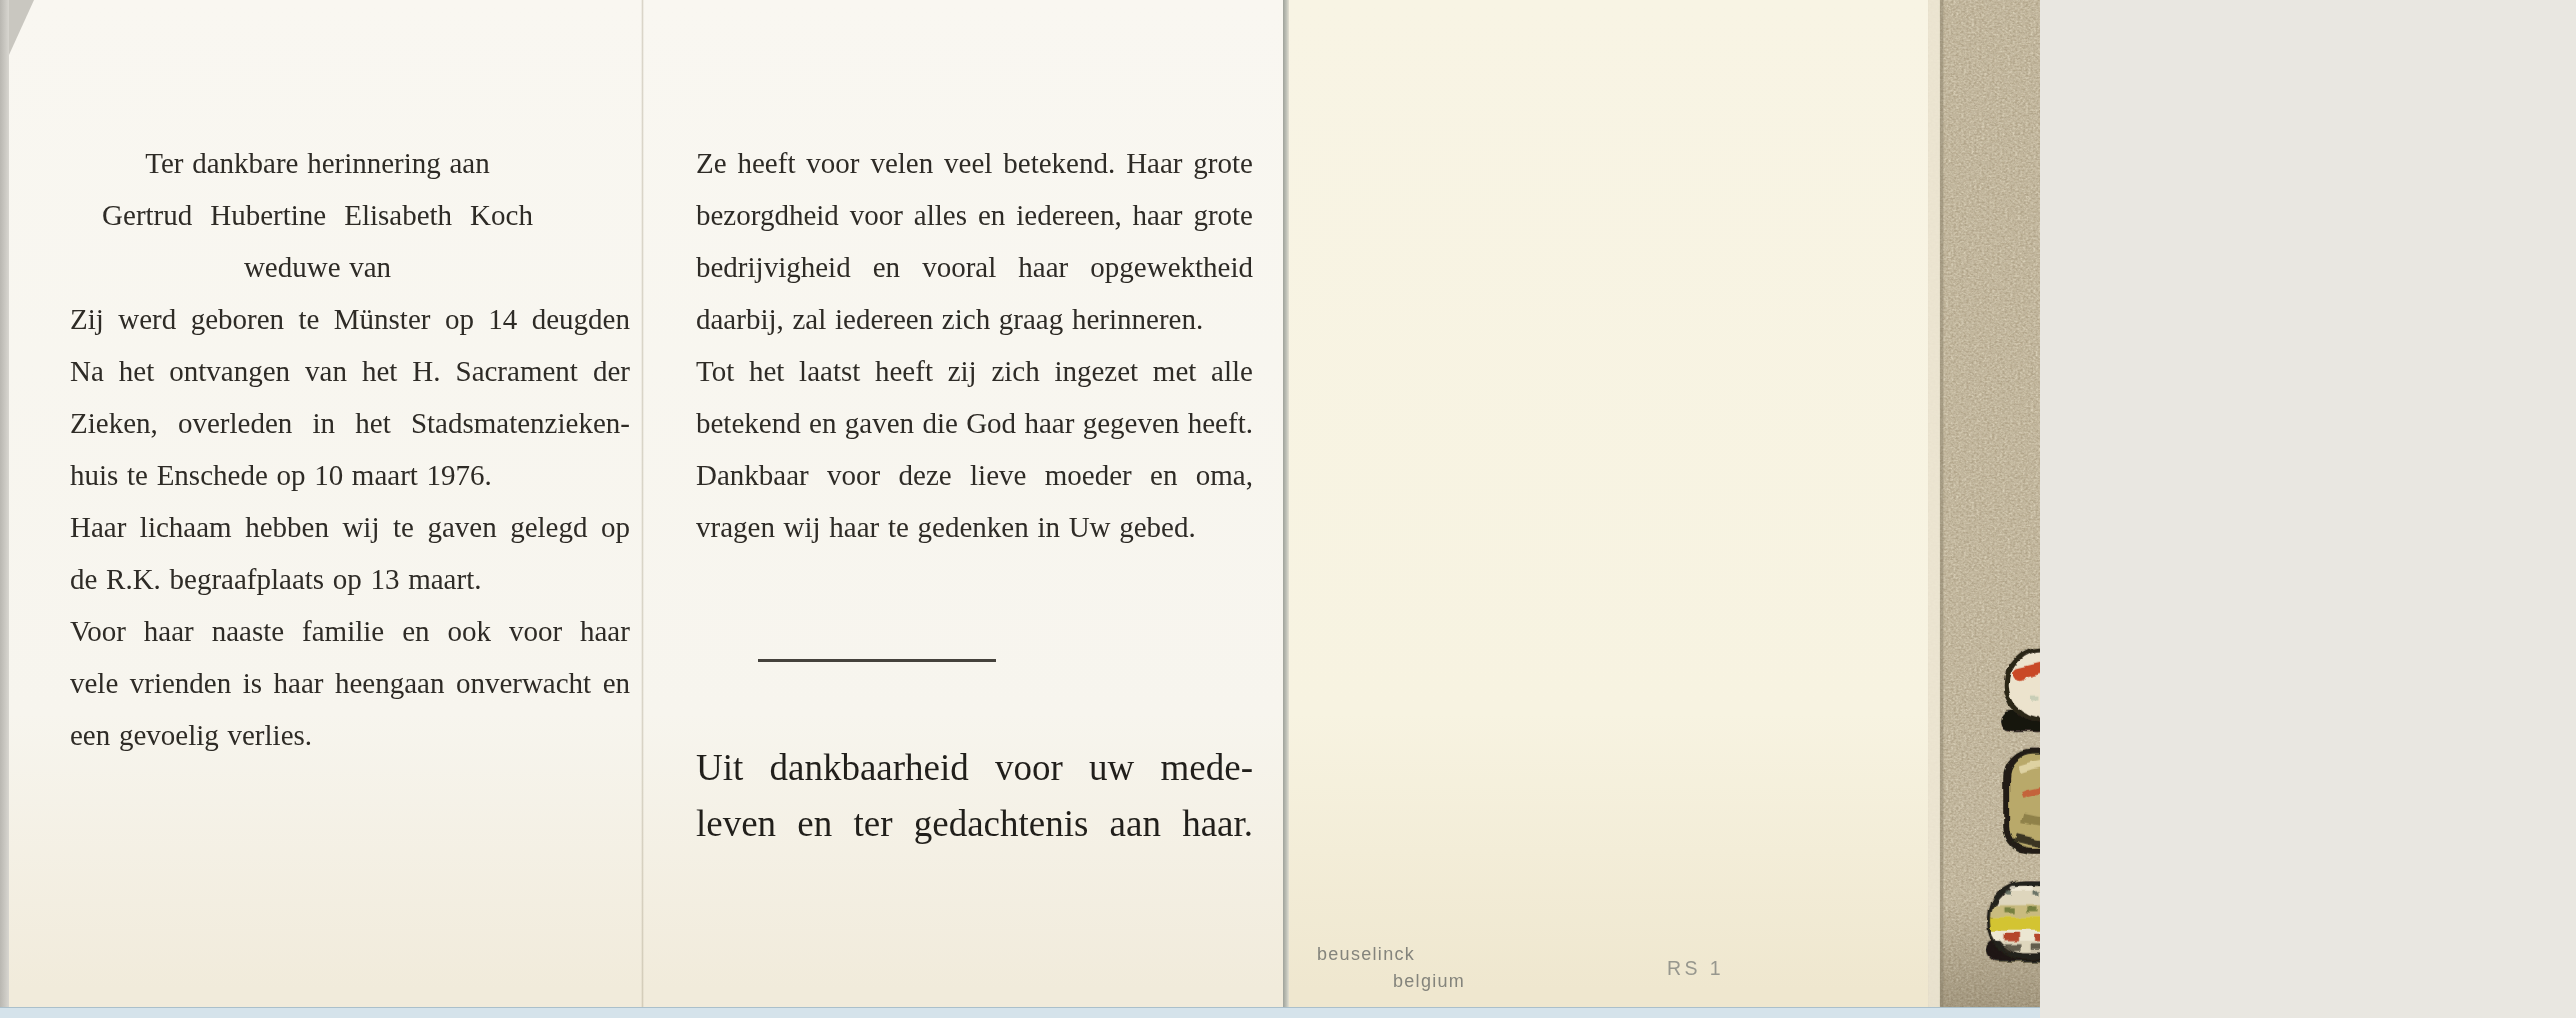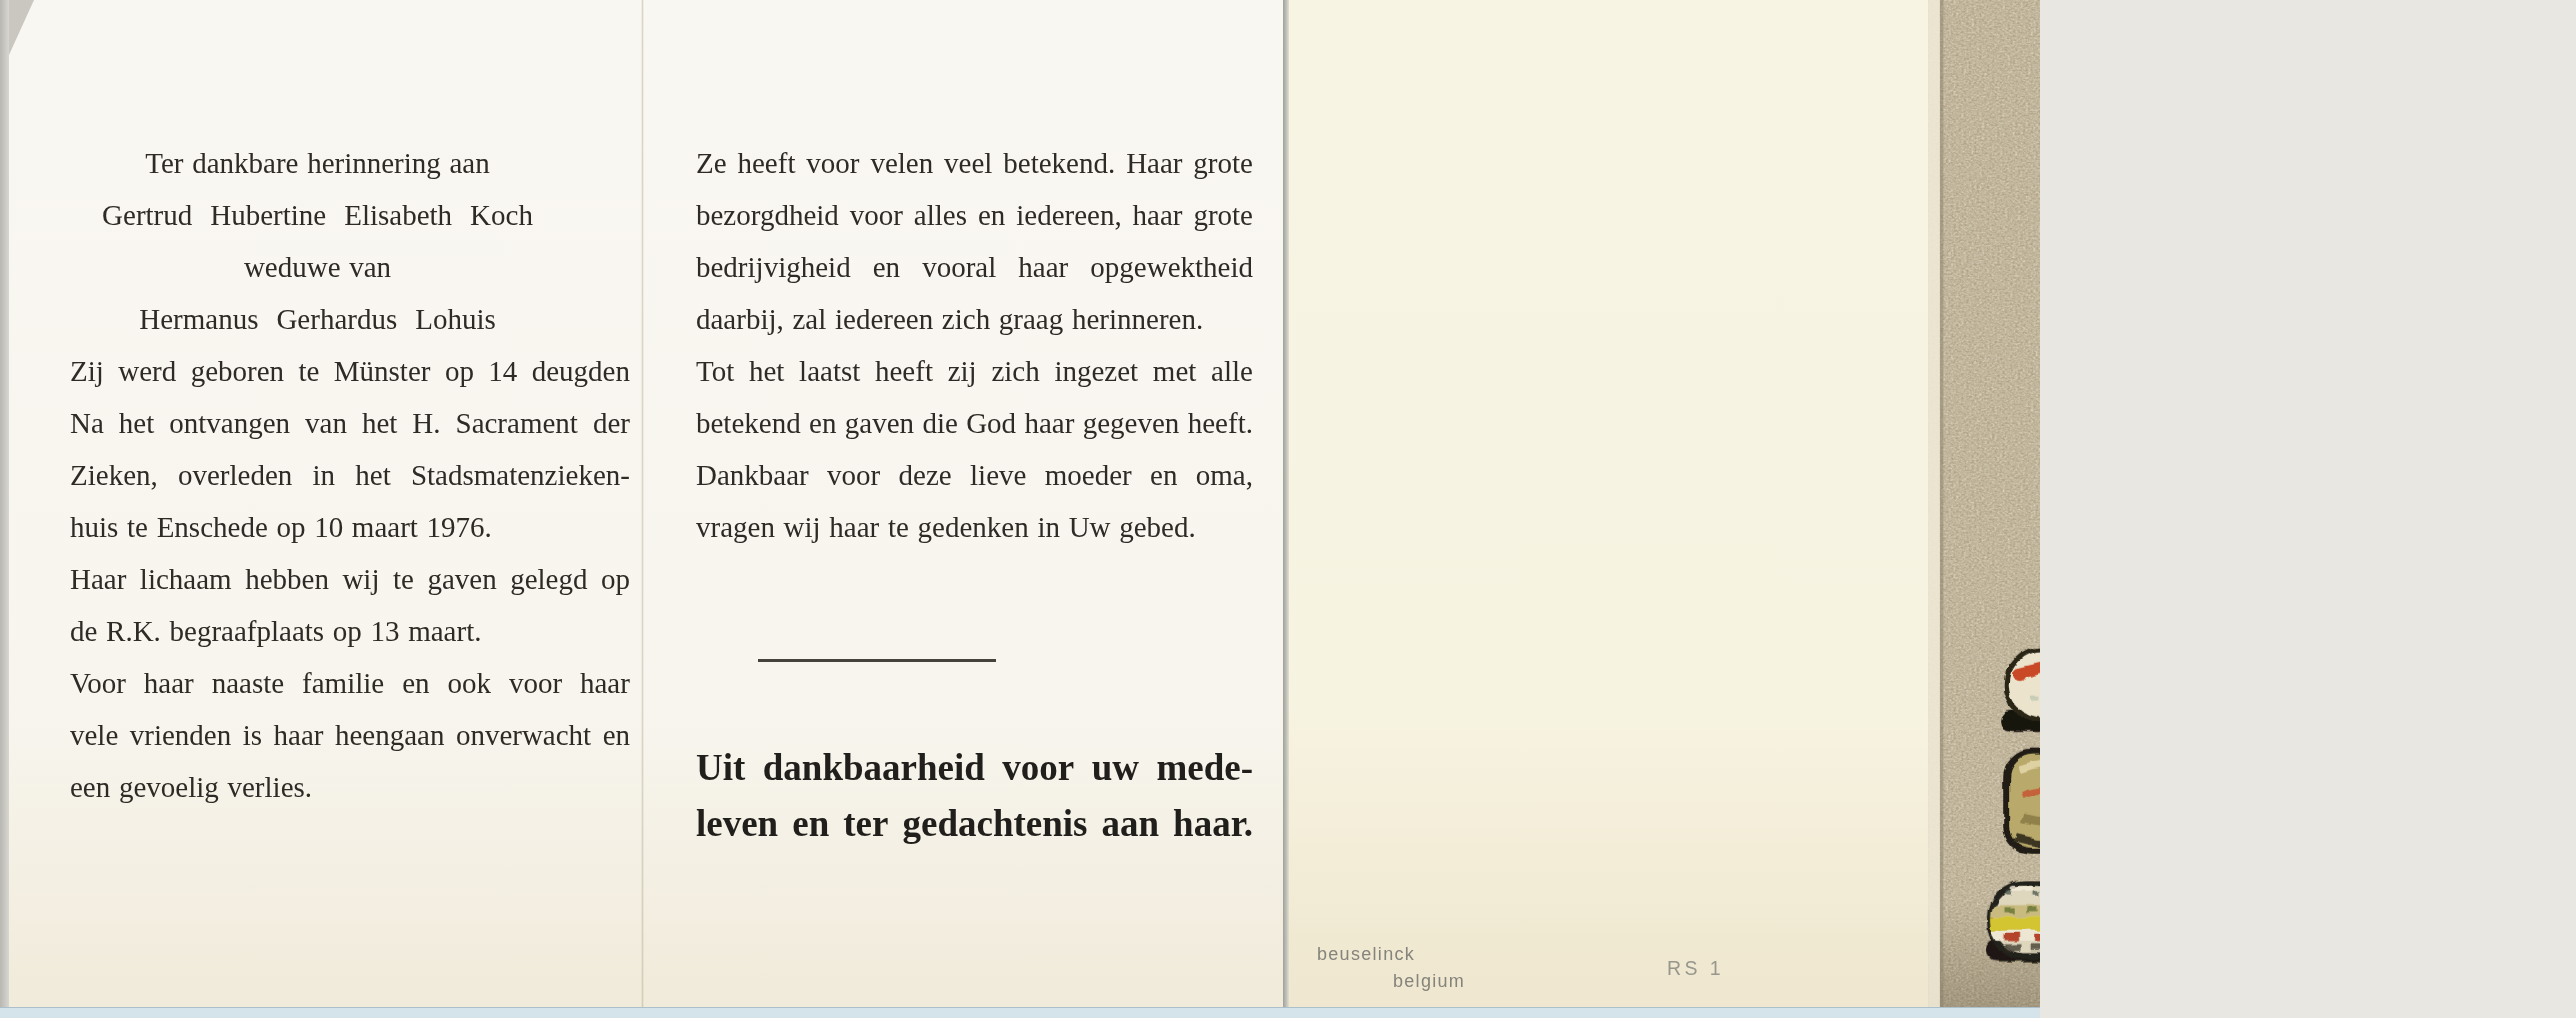--- a/index.html
+++ b/index.html
@@ -27,21 +27,21 @@
   #col-mid{left:696px;top:137px;width:557px;}
   .line{display:flex;height:52px;}
   .line span{line-height:52px;white-space:pre;display:block;}
   .line.justify{justify-content:space-between;}
   .line.left{justify-content:flex-start;column-gap:.30em;}
   .line.center{justify-content:center;column-gap:.30em;padding-right:65px;}
   .line.center.spaced{column-gap:.62em;font-family:Liberation Serif, serif;}
   .divider{position:absolute;left:758px;top:659px;width:238px;height:0;
            border-top:3.4px solid #45423c;}
   .closing{position:absolute;left:696px;top:740px;width:557px;color:#211f1b;
-           font-weight:bold;font-size:37px;}
+           font-weight:normal;font-size:37px;}
   .closing .line{height:56px;}
   .closing .line span{line-height:56px;}
   
   .pmark{position:absolute;font-family:"Liberation Sans",sans-serif;color:#84847c;
          font-size:18px;letter-spacing:1.3px;}
   #pmark1{left:1317px;top:944px;}
   #pmark2{left:1393px;top:971px;}
   #edition{position:absolute;left:1667px;top:957px;font-family:"Liberation Sans",sans-serif;
            color:#97978e;font-size:19.5px;letter-spacing:3.4px;}
   
@@ -68,25 +68,20 @@
       </div>
       <div class="line center spaced">
         <span>Gertrud</span>
         <span>Hubertine</span>
         <span>Elisabeth</span>
         <span>Koch</span>
       </div>
       <div class="line center">
         <span>weduwe</span>
         <span>van</span>
-      </div>
-      <div class="line center spaced">
-        <span>Hermanus</span>
-        <span>Gerhardus</span>
-        <span>Lohuis</span>
       </div>
       <div class="line justify">
         <span>Zij</span>
         <span>werd</span>
         <span>geboren</span>
         <span>te</span>
         <span>Münster</span>
         <span>op</span>
         <span>14</span>
         <span>deugden</span>

